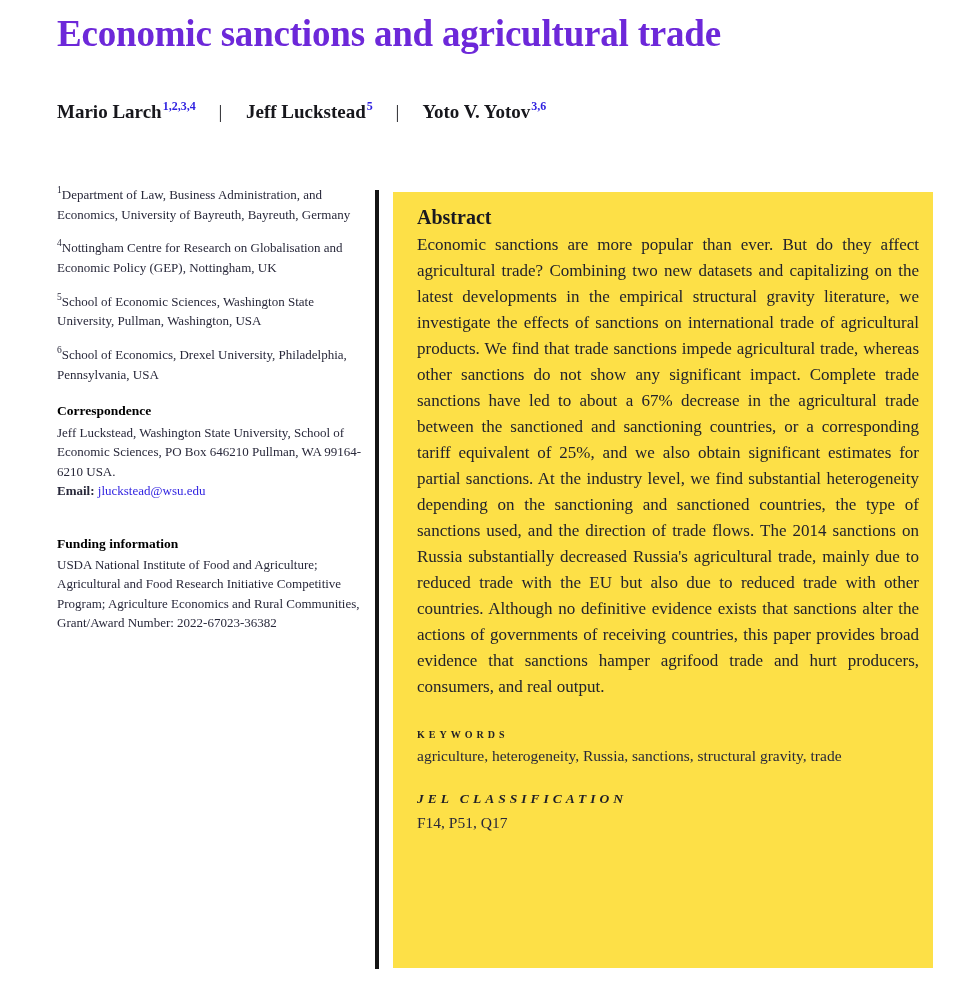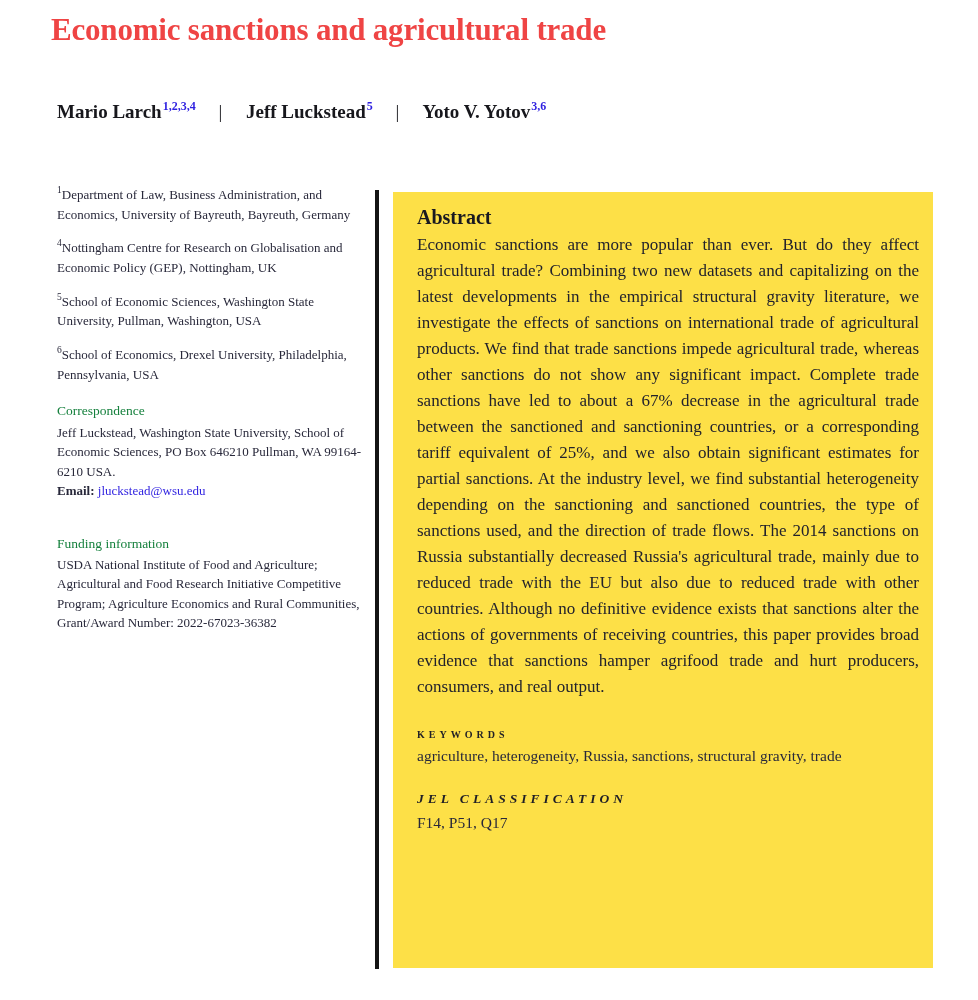--- a/index.html
+++ b/index.html
@@ -6,25 +6,25 @@
   html, body { background: #ffffff; }
   body {
     width: 978px; height: 1000px;
     position: relative;
     font-family: "Liberation Serif", serif;
     color: #24242b;
     overflow: hidden;
   }
 
   .paper-title {
-    position: absolute; left: 51px; top: 12px;
+    position: absolute; left: 57px; top: 12px;
     width: 860px;
-    font-size: 31px; font-weight: bold;
+    font-size: 37px; font-weight: bold;
     letter-spacing: -0.2px;
-    color: #ef4444;
+    color: #6d28d9;
   }
 
   .author-line {
     position: absolute; left: 57px; top: 100px;
     width: 860px;
     font-size: 19px; font-weight: bold; color: #17171c;
   }
   .author-line sup {
     font-size: 12px; font-weight: bold;
     color: #2d1fe0;
@@ -39,22 +39,22 @@
 
   .left-col {
     position: absolute; left: 57px; top: 184px;
     width: 306px;
     font-size: 13px; line-height: 1.5;
     color: #28283a;
   }
   .left-col p.affil { margin-bottom: 13px; }
   .left-col sup { font-size: 9.5px; position: relative; top: -1px; }
   .block-heading {
-    font-weight: normal; font-size: 13.5px;
-    color: #15803d;
+    font-weight: bold; font-size: 13.5px;
+    color: #000000;
     margin-bottom: 1px;
   }
   .corr-block { margin-top: 17px; }
   .funding-block { margin-top: 33px; }
   .email-label { font-weight: bold; }
   .email-link { color: #2d1fe0; text-decoration: none; }
 
   .column-rule {
     position: absolute; left: 375px; top: 190px;
     width: 4px; height: 779px;

